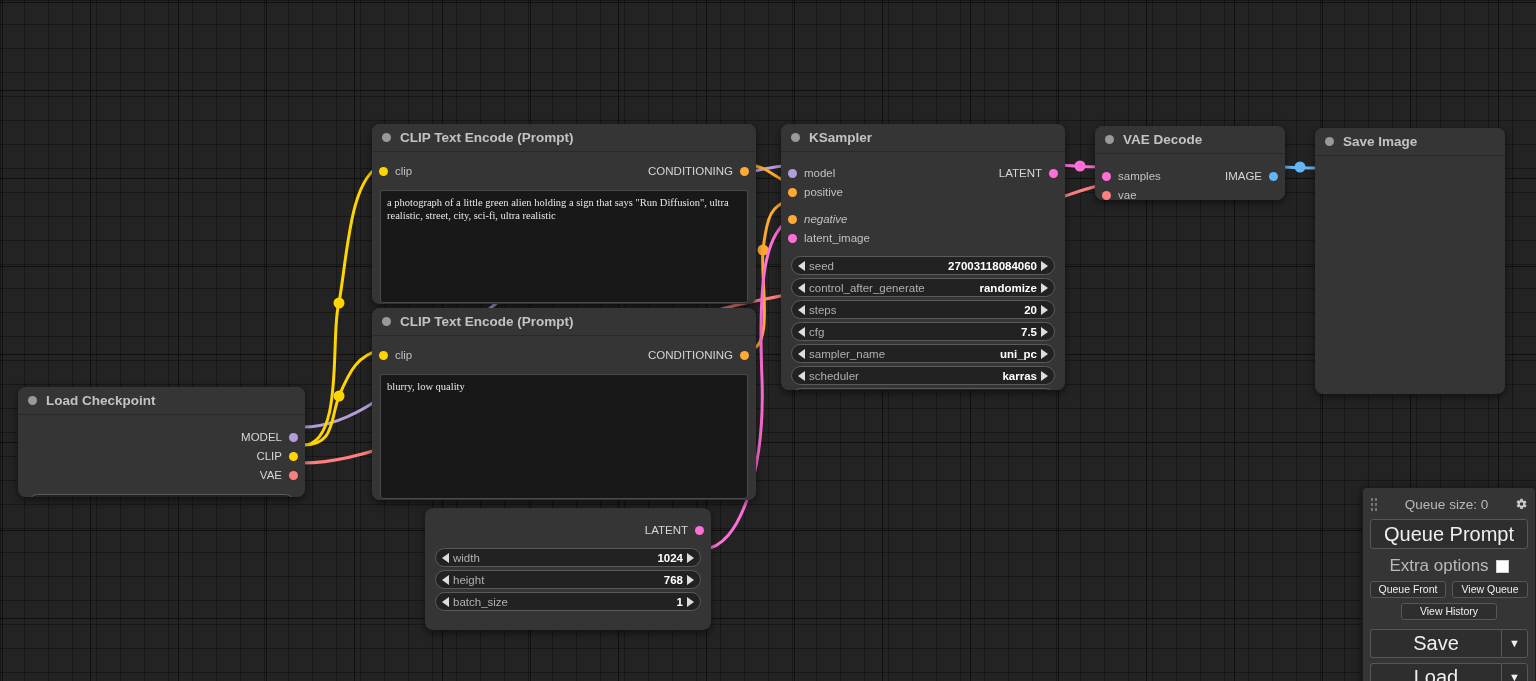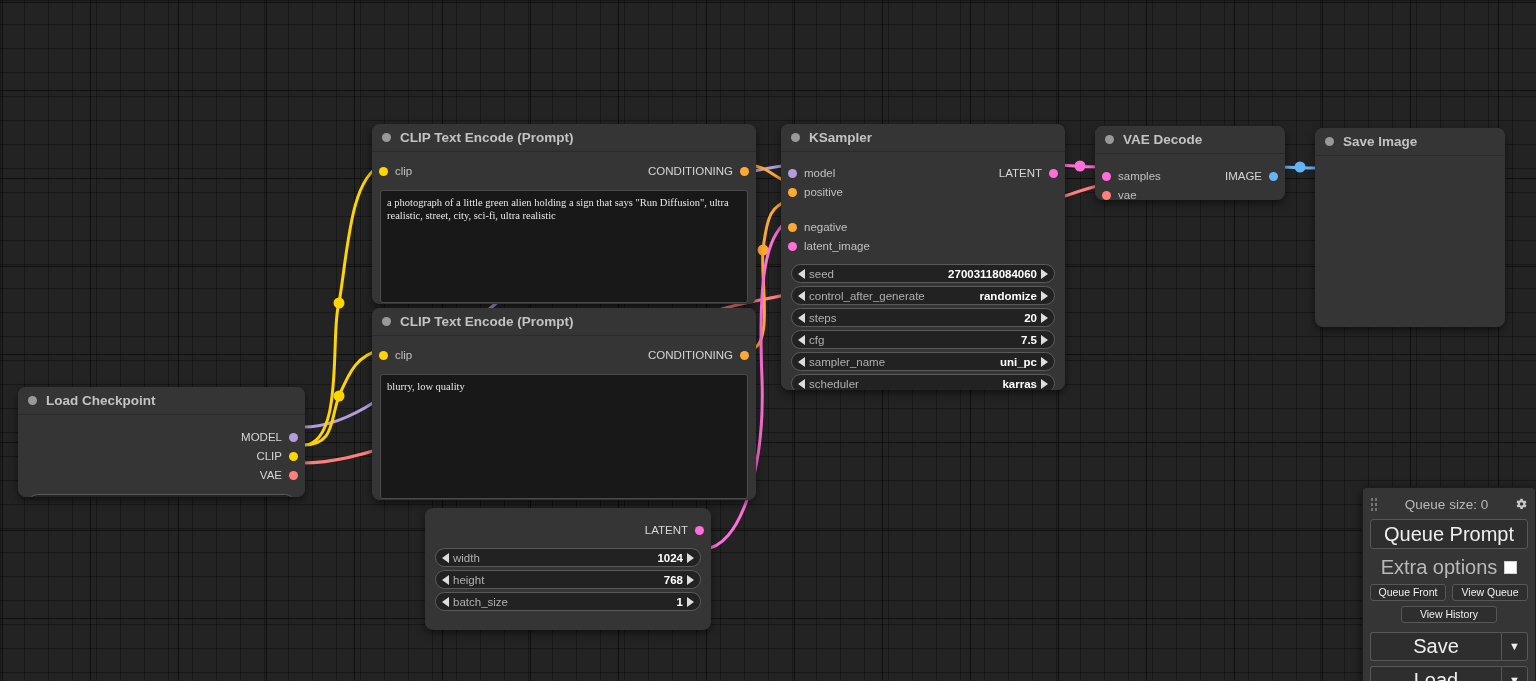--- a/index.html
+++ b/index.html
@@ -91,21 +91,21 @@
   }
   .queue-size { flex:1; text-align:center; font-size:13.5px; color:#b9b9b9; }
   .gear { width:14px; height:14px; flex:none; color:#c9c9c9; }
   .btn {
     width: 100%; background: #2e2e2e; border: 1px solid #575757; border-radius: 3px;
     color: #efefef; text-align: center; cursor: pointer;
   }
   .btn-queue { height: 30px; line-height: 28px; font-size: 20px; margin-top: 5px; }
   .extra-row {
     display:flex; align-items:center; justify-content:center; gap:7px;
-    margin-top: 7px; font-size: 20px; color: #b9b9b9;
+    margin-top: 7px; font-size: 17px; color: #b9b9b9;
   }
   .chk { width: 13px; height: 13px; background: #fff; border: 1px solid #cfcfcf; }
   .small-row { display:flex; gap: 6px; margin-top: 5px; }
   .btn-sm { height: 17px; line-height: 15px; font-size: 10.5px; }
   .btn-sm.center { width: 96px; margin: 5px auto 0 auto; }
   .split { display:flex; margin-top: 9px; border-radius: 12px; }
   .split .main { flex:1; height: 29px; line-height: 27px; font-size: 20px;
     background:#2e2e2e; border:1px solid #575757; border-right:none;
     border-radius:3px 0 0 3px; color:#efefef; text-align:center; }
   .split .caret { width: 27px; height: 29px; line-height: 27px; font-size: 11px;
@@ -198,21 +198,21 @@
           <span class="dot" style="background:#ff6fd8"></span>
           <span class="slot-label">LATENT</span>
         </div>
       </div>
       <div class="slot-row" style="margin-top:1px;">
         <div class="slot in">
           <span class="dot" style="background:#ffa931"></span>
           <span class="slot-label">positive</span>
         </div>
       </div>
-      <div class="slot-row" style="margin-top:17px;">
+      <div class="slot-row" style="margin-top:9px;font-style:italic;">
         <div class="slot in">
           <span class="dot" style="background:#ffa931"></span>
           <span class="slot-label">negative</span>
         </div>
       </div>
       <div class="slot-row" style="margin-top:1px;">
         <div class="slot in">
           <span class="dot" style="background:#ff6fd8"></span>
           <span class="slot-label">latent_image</span>
         </div>
@@ -309,21 +309,21 @@
       </div>
       <div class="slot-row" style="margin-top:1px;">
         <div class="slot in">
           <span class="dot" style="background:#ff7f7f"></span>
           <span class="slot-label">vae</span>
         </div>
       </div>
     </div>
   </div>
 
-  <div class="node" style="left:1315px; top:128px; width:190px; height:199px;">
+  <div class="node" style="left:1315px; top:128px; width:190px; height:266px;">
     <div class="node-header">
       <span class="collapse-dot"></span>
       <span class="node-title">Save Image</span>
     </div>
   </div>
 
   <div class="node" style="left:18px; top:387px; width:287px; height:110px;">
     <div class="node-header">
       <span class="collapse-dot"></span>
       <span class="node-title">Load Checkpoint</span>

